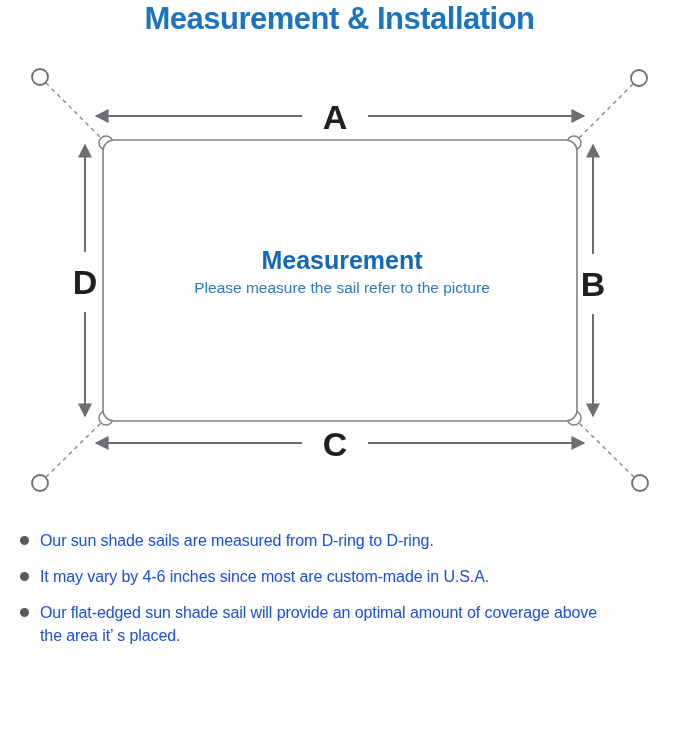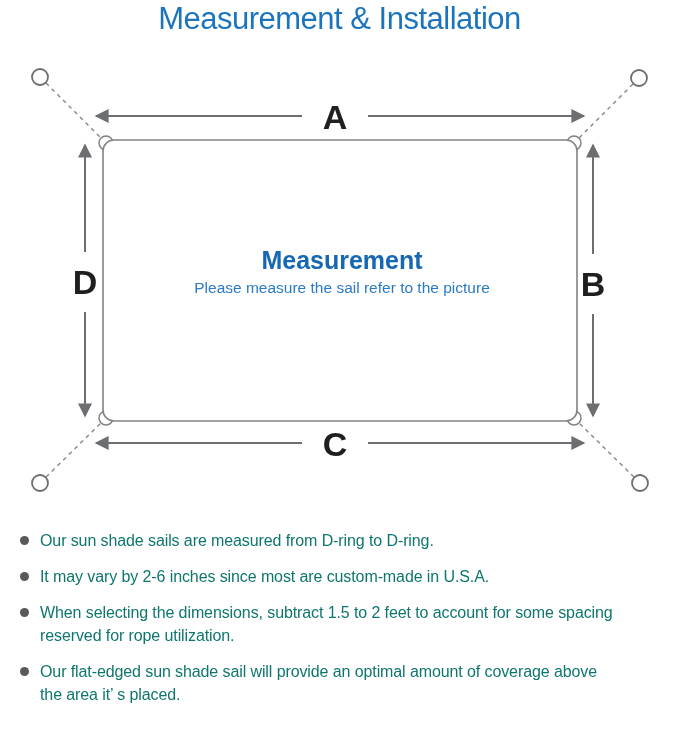--- a/index.html
+++ b/index.html
@@ -9,21 +9,21 @@
     height: 739px;
     background: #ffffff;
     font-family: "Liberation Sans", sans-serif;
     overflow: hidden;
   }
   .title {
     position: absolute;
     top: 1px; left: 0; right: 0;
     text-align: center;
     font-size: 31px;
-    font-weight: normal;
+    font-weight: bold;
     letter-spacing: -0.5px;
     color: #1c75bc;
   }
   .diagram-svg {
     position: absolute;
     top: 60px; left: 0;
   }
   .bullets {
     position: absolute;
     top: 524px; left: 0; right: 0;
@@ -31,21 +31,21 @@
     box-sizing: border-box;
   }
   .bullet-item {
     display: flex;
     align-items: flex-start;
     gap: 11px;
     margin-bottom: 13px;
     font-size: 16px;
     letter-spacing: -0.1px;
     line-height: 23px;
-    color: #0f766e;
+    color: #1d4ed8;
   }
   .bullet-dot {
     flex: none;
     width: 9px; height: 9px;
     margin-top: 7px;
     border-radius: 50%;
     background: #58595b;
   }
   .bullet-text { white-space: pre-line; }
   .svg-label {
@@ -123,26 +123,21 @@
     <text class="svg-center-sub" x="342" y="233" text-anchor="middle">Please measure the sail refer to the picture</text>
   </svg>
 
   <div class="bullets">
     <div class="bullet-item">
       <span class="bullet-dot"></span>
       <span class="bullet-text">Our sun shade sails are measured from D-ring to D-ring.</span>
     </div>
     <div class="bullet-item">
       <span class="bullet-dot"></span>
-      <span class="bullet-text">It may vary by 2-6 inches since most are custom-made in U.S.A.</span>
-    </div>
-    <div class="bullet-item">
-      <span class="bullet-dot"></span>
-      <span class="bullet-text">When selecting the dimensions, subtract 1.5 to 2 feet to account for some spacing
-reserved for rope utilization.</span>
+      <span class="bullet-text">It may vary by 4-6 inches since most are custom-made in U.S.A.</span>
     </div>
     <div class="bullet-item">
       <span class="bullet-dot"></span>
       <span class="bullet-text">Our flat-edged sun shade sail will provide an optimal amount of coverage above
 the area it’ s placed.</span>
     </div>
   </div>
 
 </div>
 

